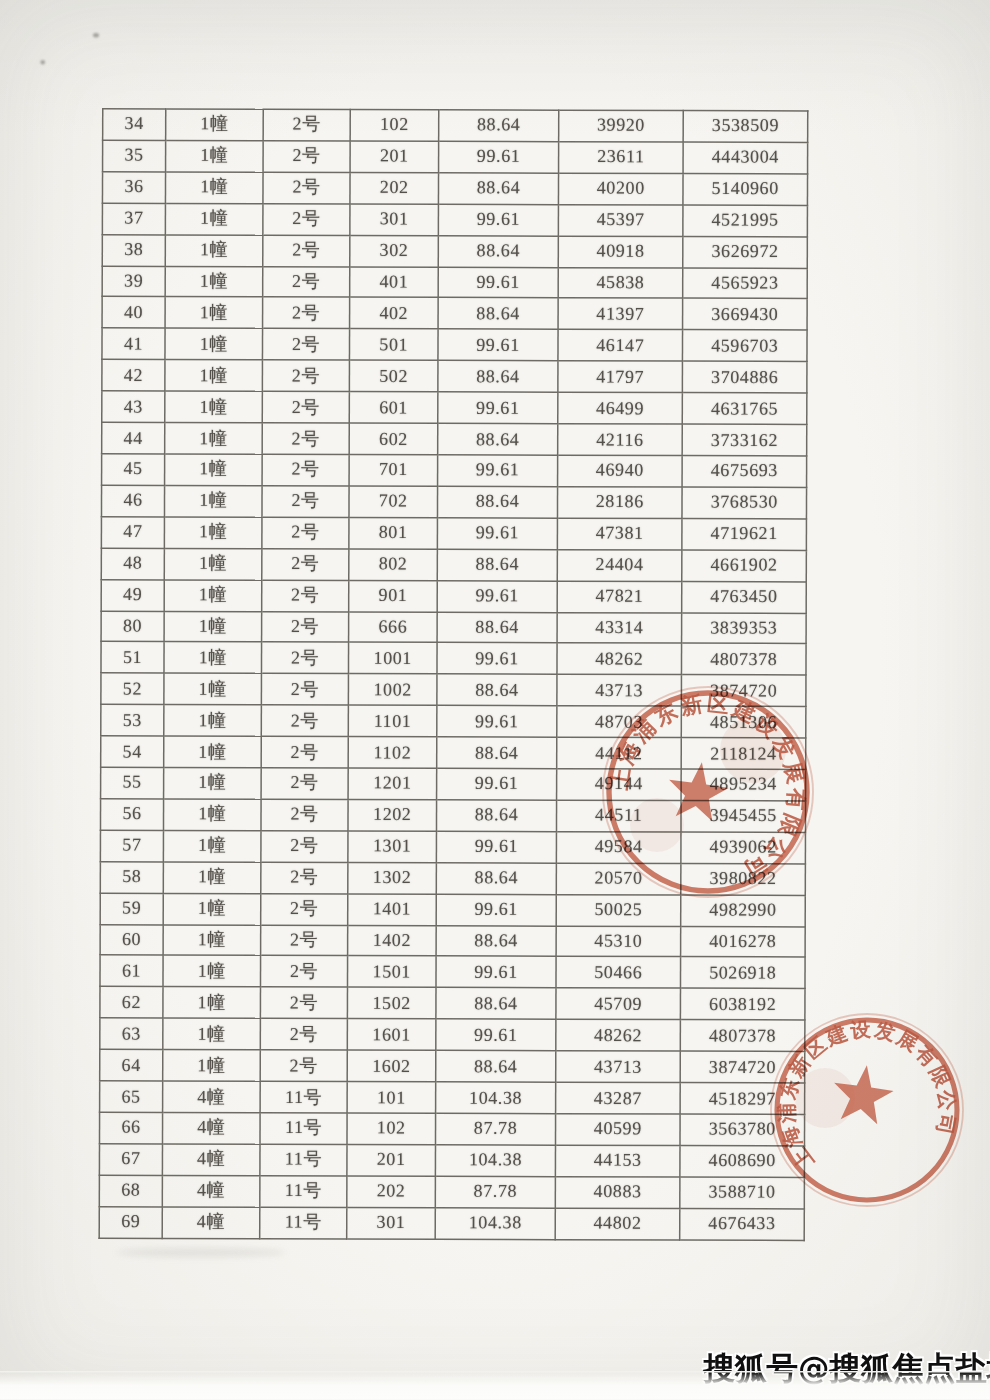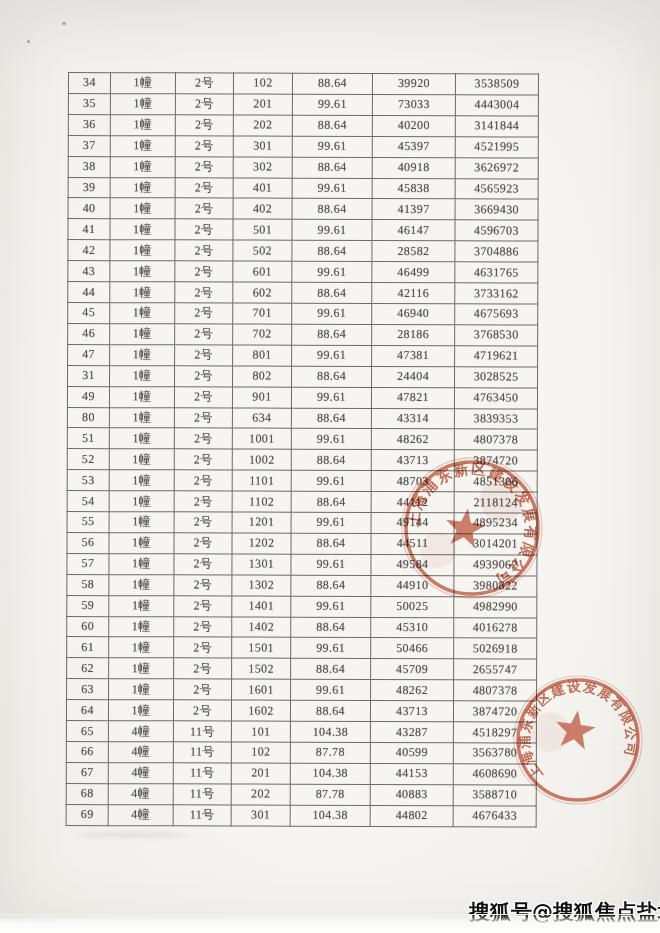--- a/index.html
+++ b/index.html
@@ -84,31 +84,31 @@
           <td>88.64</td>
           <td>39920</td>
           <td>3538509</td>
         </tr>
         <tr>
           <td>35</td>
           <td>1幢</td>
           <td>2号</td>
           <td>201</td>
           <td>99.61</td>
-          <td>73033</td>
+          <td>23611</td>
           <td>4443004</td>
         </tr>
         <tr>
           <td>36</td>
           <td>1幢</td>
           <td>2号</td>
           <td>202</td>
           <td>88.64</td>
           <td>40200</td>
-          <td>3141844</td>
+          <td>5140960</td>
         </tr>
         <tr>
           <td>37</td>
           <td>1幢</td>
           <td>2号</td>
           <td>301</td>
           <td>99.61</td>
           <td>45397</td>
           <td>4521995</td>
         </tr>
@@ -147,21 +147,21 @@
           <td>99.61</td>
           <td>46147</td>
           <td>4596703</td>
         </tr>
         <tr>
           <td>42</td>
           <td>1幢</td>
           <td>2号</td>
           <td>502</td>
           <td>88.64</td>
-          <td>28582</td>
+          <td>41797</td>
           <td>3704886</td>
         </tr>
         <tr>
           <td>43</td>
           <td>1幢</td>
           <td>2号</td>
           <td>601</td>
           <td>99.61</td>
           <td>46499</td>
           <td>4631765</td>
@@ -196,42 +196,42 @@
         <tr>
           <td>47</td>
           <td>1幢</td>
           <td>2号</td>
           <td>801</td>
           <td>99.61</td>
           <td>47381</td>
           <td>4719621</td>
         </tr>
         <tr>
-          <td>31</td>
+          <td>48</td>
           <td>1幢</td>
           <td>2号</td>
           <td>802</td>
           <td>88.64</td>
           <td>24404</td>
-          <td>3028525</td>
+          <td>4661902</td>
         </tr>
         <tr>
           <td>49</td>
           <td>1幢</td>
           <td>2号</td>
           <td>901</td>
           <td>99.61</td>
           <td>47821</td>
           <td>4763450</td>
         </tr>
         <tr>
           <td>80</td>
           <td>1幢</td>
           <td>2号</td>
-          <td>634</td>
+          <td>666</td>
           <td>88.64</td>
           <td>43314</td>
           <td>3839353</td>
         </tr>
         <tr>
           <td>51</td>
           <td>1幢</td>
           <td>2号</td>
           <td>1001</td>
           <td>99.61</td>
@@ -274,38 +274,38 @@
           <td>49144</td>
           <td>4895234</td>
         </tr>
         <tr>
           <td>56</td>
           <td>1幢</td>
           <td>2号</td>
           <td>1202</td>
           <td>88.64</td>
           <td>44511</td>
-          <td>3014201</td>
+          <td>3945455</td>
         </tr>
         <tr>
           <td>57</td>
           <td>1幢</td>
           <td>2号</td>
           <td>1301</td>
           <td>99.61</td>
           <td>49584</td>
           <td>4939062</td>
         </tr>
         <tr>
           <td>58</td>
           <td>1幢</td>
           <td>2号</td>
           <td>1302</td>
           <td>88.64</td>
-          <td>44910</td>
+          <td>20570</td>
           <td>3980822</td>
         </tr>
         <tr>
           <td>59</td>
           <td>1幢</td>
           <td>2号</td>
           <td>1401</td>
           <td>99.61</td>
           <td>50025</td>
           <td>4982990</td>
@@ -328,21 +328,21 @@
           <td>50466</td>
           <td>5026918</td>
         </tr>
         <tr>
           <td>62</td>
           <td>1幢</td>
           <td>2号</td>
           <td>1502</td>
           <td>88.64</td>
           <td>45709</td>
-          <td>2655747</td>
+          <td>6038192</td>
         </tr>
         <tr>
           <td>63</td>
           <td>1幢</td>
           <td>2号</td>
           <td>1601</td>
           <td>99.61</td>
           <td>48262</td>
           <td>4807378</td>
         </tr>

